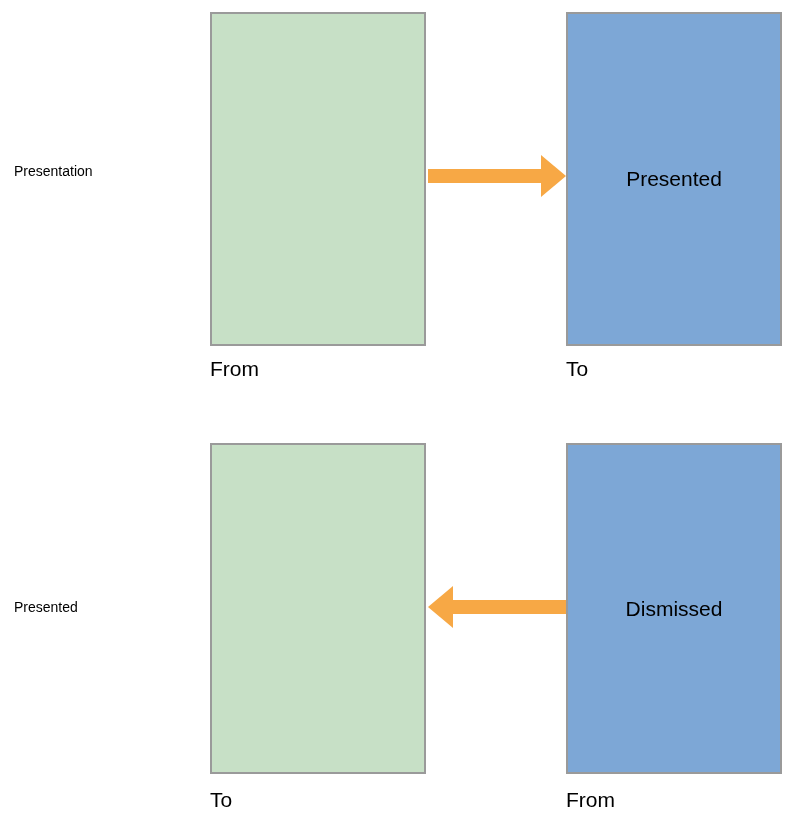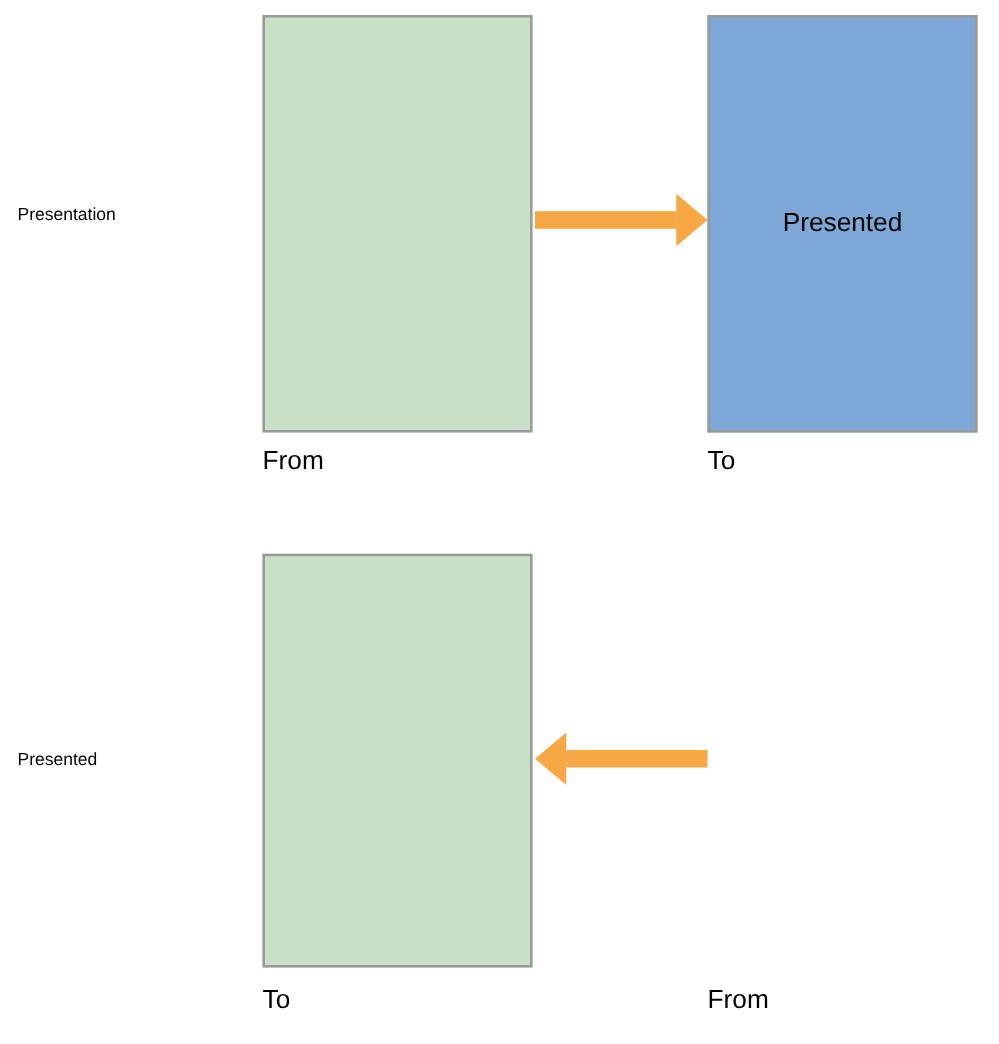--- a/index.html
+++ b/index.html
@@ -96,17 +96,20 @@
   <div class="caption cap-pres-from">From</div>
   <div class="caption cap-pres-to">To</div>
 
   <div class="row-label lbl-dismissal">Presented</div>
 
   <div class="box green box-dis-green"></div>
 
   <div class="arrow-head point-left head-dis"></div>
   <div class="arrow-shaft shaft-dis"></div>
 
+  <div class="box blue box-dis-blue">
+    <span class="box-text">Dismissed</span>
+  </div>
 
   <div class="caption cap-dis-to">To</div>
   <div class="caption cap-dis-from">From</div>
 
 </div>
 
 </body></html>

